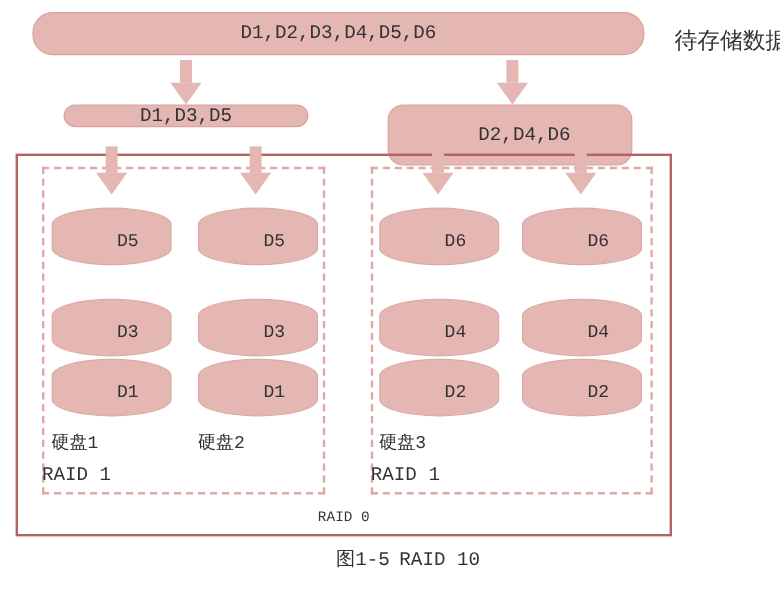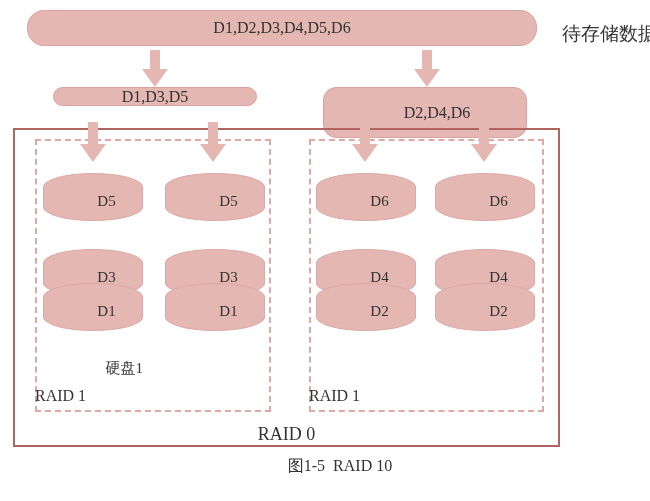--- a/index.html
+++ b/index.html
@@ -1,20 +1,20 @@
 <!DOCTYPE html>
 <html><head>
 <meta charset="utf-8">
 <style>
   html,body{margin:0;padding:0;background:#ffffff;}
   .canvas{
     position:relative;
     width:650px;height:501px;
     background:#ffffff;
-    font-family:Liberation Serif, serif;
+    font-family:Liberation Mono, monospace;
     color:#3a3a3a;
     overflow:hidden;
     border-radius:26px;
   }
   .bar{
     position:absolute;
     background:#e4b7b3;
     border:1px solid #d9a29e;
     display:flex;align-items:center;justify-content:center;
     font-size:16px;color:#323232;
@@ -59,34 +59,34 @@
   .raid1-right{left:309px;width:235px;}
   .disk{
     position:absolute;width:100px;height:48px;
     background:#e4b7b3;border:1px solid #dcaaa6;
     border-radius:50px / 14px;
     display:flex;align-items:center;justify-content:center;
     font-size:15px;color:#323232;
     box-sizing:border-box;padding-top:8px;z-index:3;padding-left:27px;
   }
   .c1{left:43px;}  .c2{left:165px;}  .c3{left:316px;}  .c4{left:435px;}
-  .r1{top:173px;}  .r2{top:249px;}   .r3{top:283px;}
+  .r1{top:173px;}  .r2{top:249px;}   .r3{top:299px;}
   .disk-name{
     position:absolute;top:359px;width:100px;
-    text-align:right;font-size:15px;color:#333333;z-index:3;
+    text-align:left;font-size:15px;color:#333333;z-index:3;
   }
   .raid1-label{
     position:absolute;top:387px;text-align:left;
     font-size:16px;color:#333333;z-index:3;
   }
   .raid1-label.left{left:35px;width:236px;}
   .raid1-label.right{left:309px;width:235px;}
   .raid0-label{
     position:absolute;left:13px;top:424px;width:547px;
-    text-align:center;font-size:18px;color:#333333;z-index:3;
+    text-align:center;font-size:12px;color:#333333;z-index:3;
   }
   .caption{
     position:absolute;left:15px;top:456px;width:650px;
     text-align:center;font-size:16px;color:#323232;
   }
 </style>
 </head>
 <body>
 
 <div class="canvas">
@@ -142,20 +142,22 @@
   <div class="disk c2 r3">D1</div>
 
   <div class="disk c3 r1">D6</div>
   <div class="disk c4 r1">D6</div>
   <div class="disk c3 r2">D4</div>
   <div class="disk c4 r2">D4</div>
   <div class="disk c3 r3">D2</div>
   <div class="disk c4 r3">D2</div>
 
   <div class="disk-name c1">硬盘1</div>
+  <div class="disk-name c2">硬盘2</div>
+  <div class="disk-name c3">硬盘3</div>
 
   <div class="raid1-label left">RAID 1</div>
   <div class="raid1-label right">RAID 1</div>
   <div class="raid0-label">RAID 0</div>
 
   <div class="caption">图1-5 RAID 10</div>
 
 </div>
 
 </body></html>

